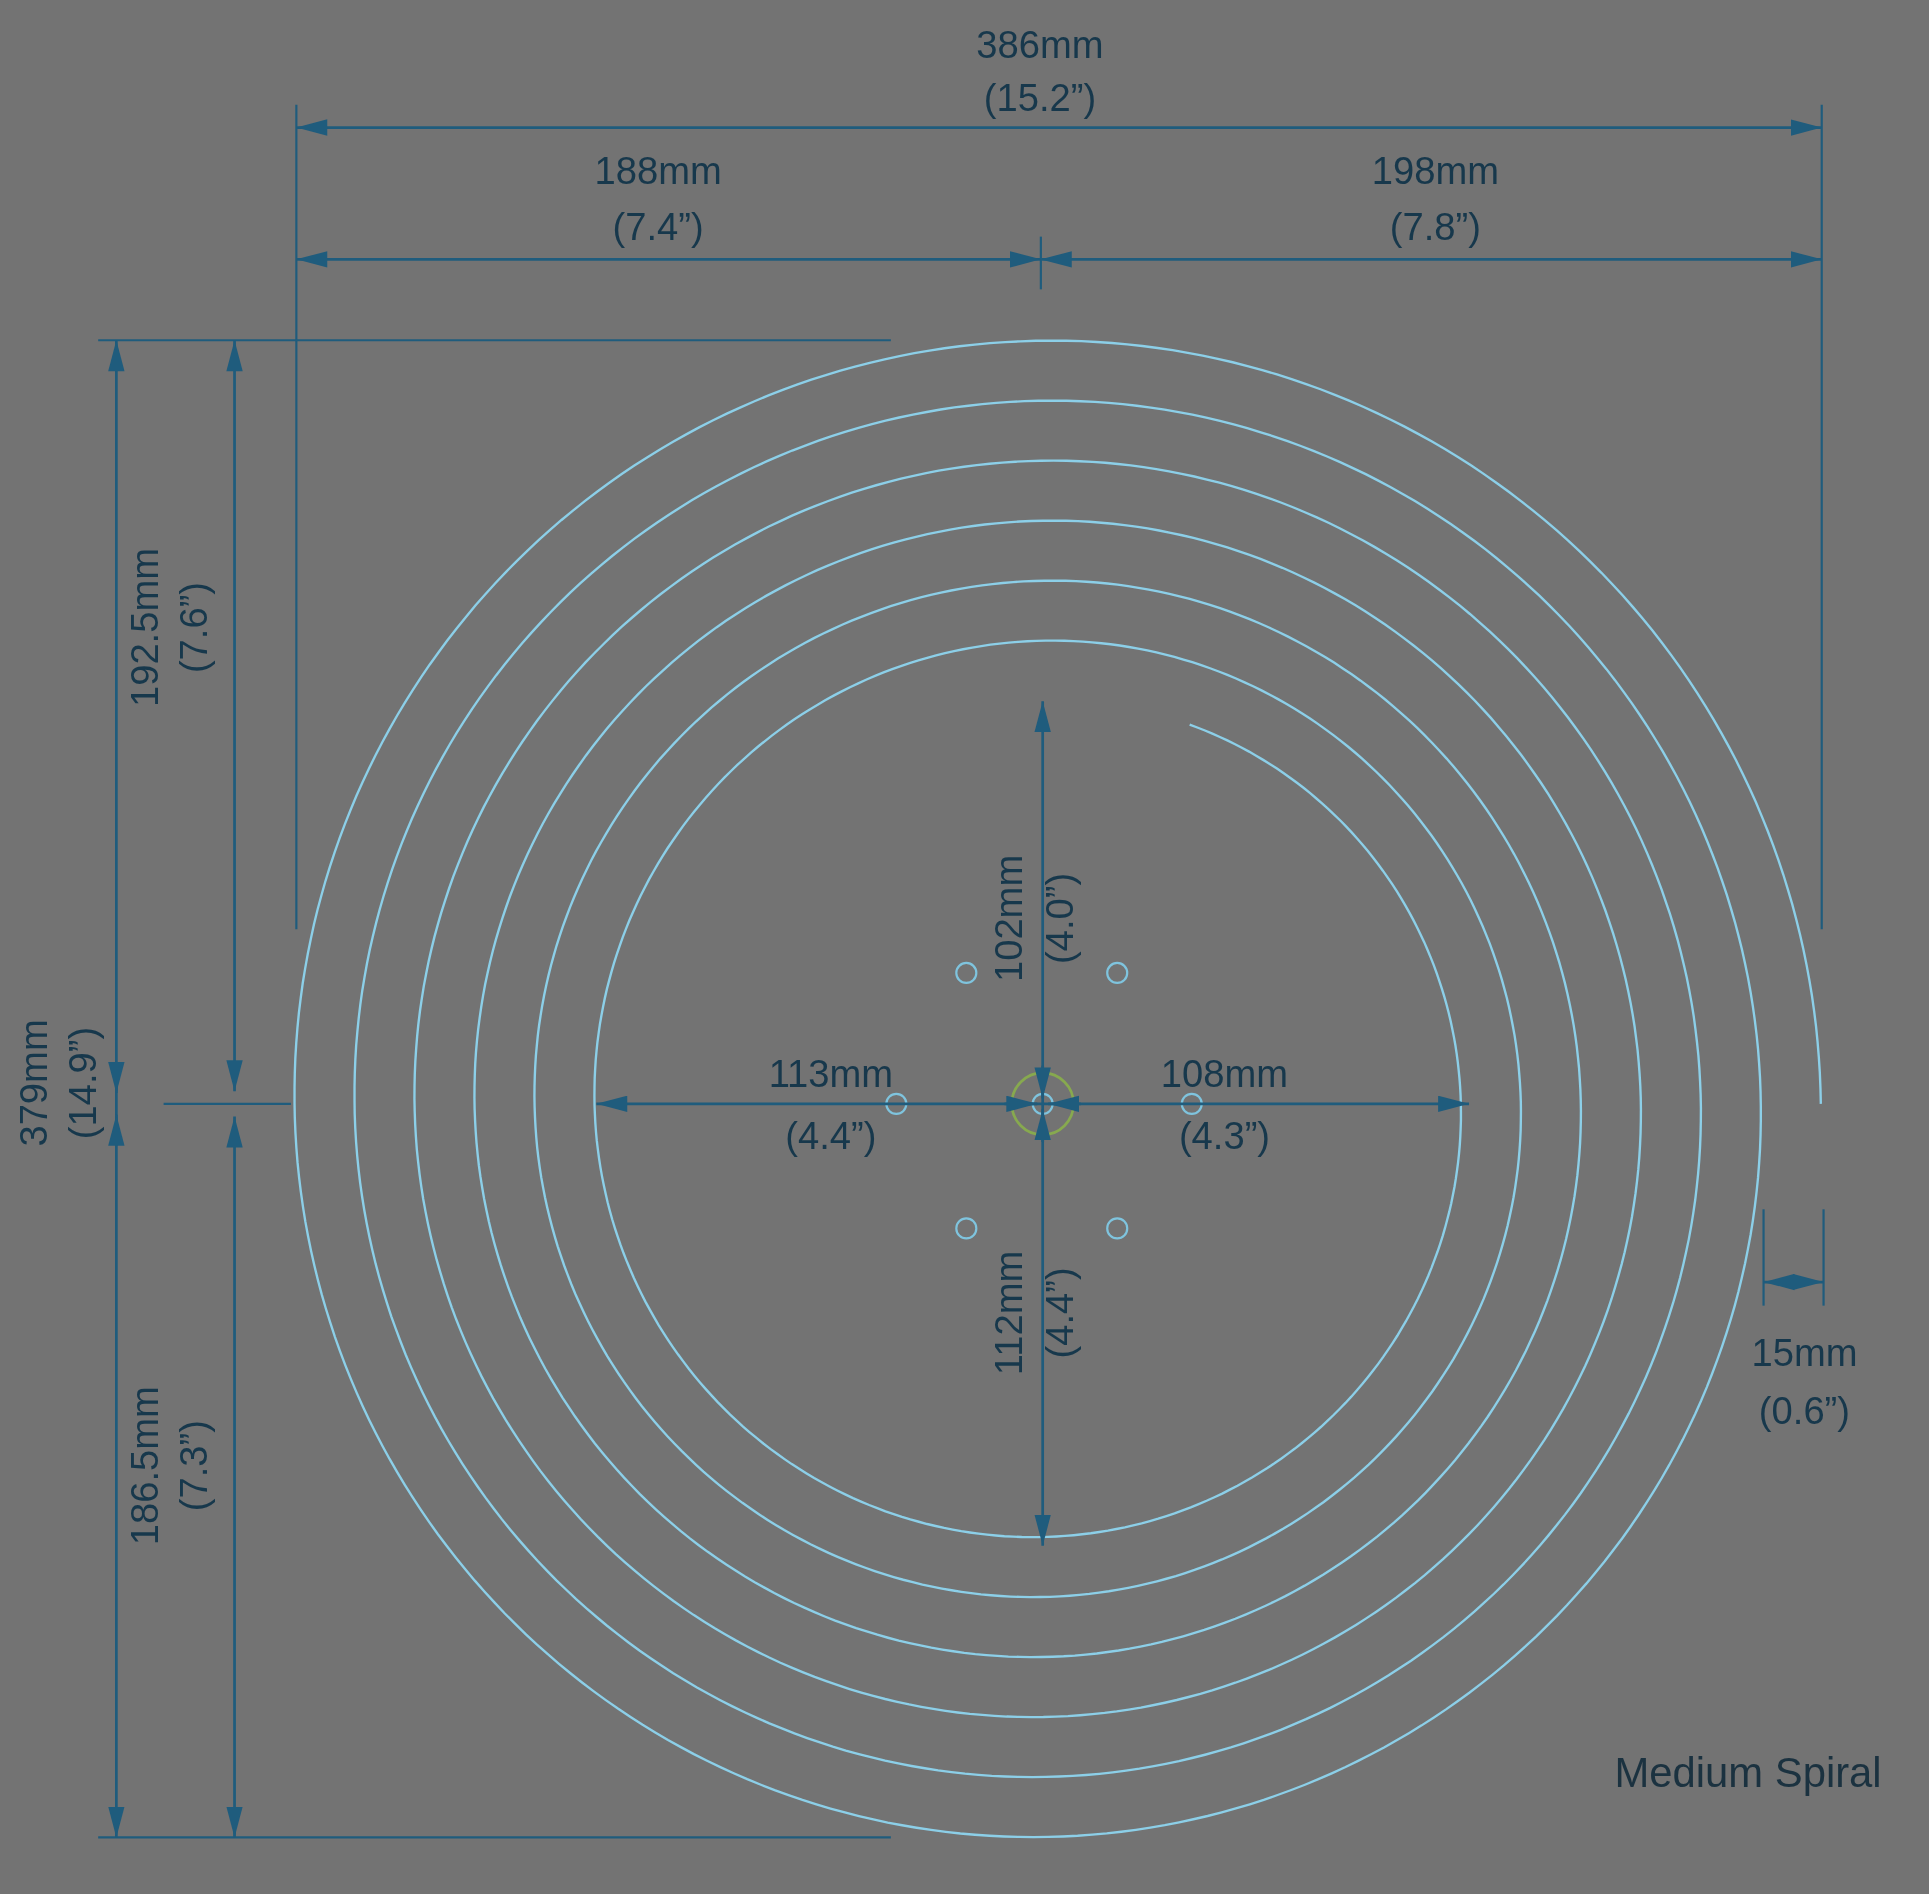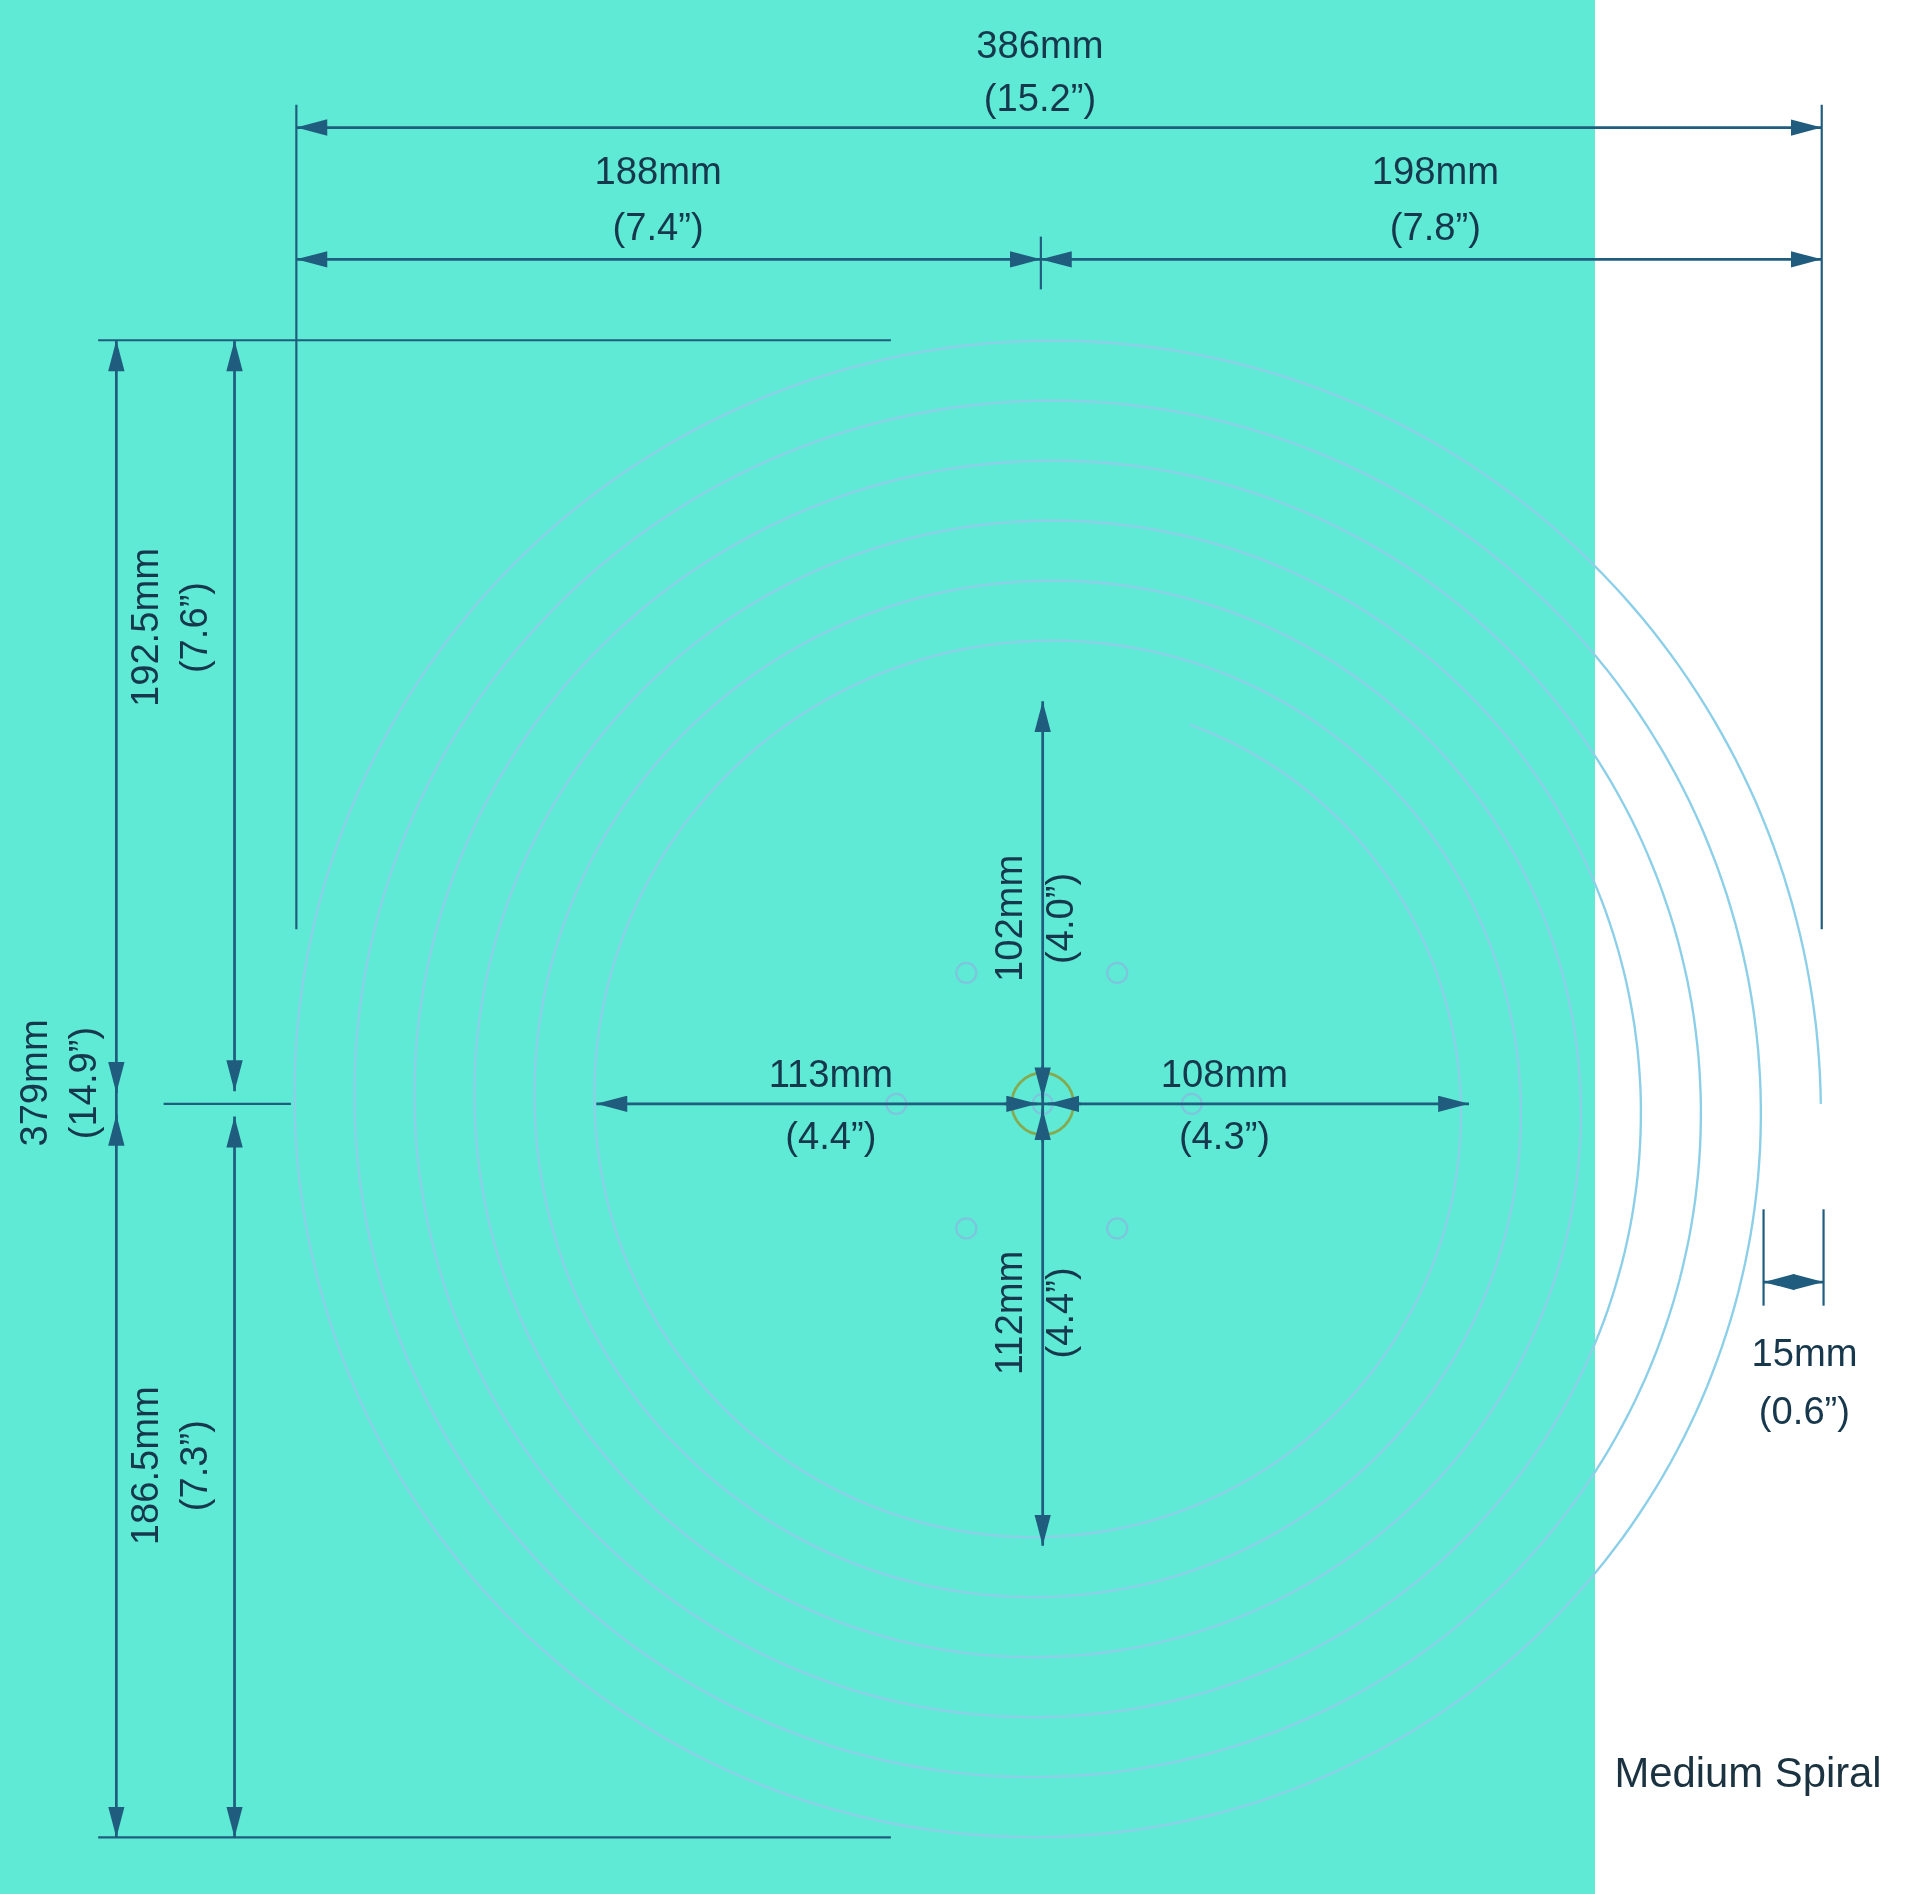--- a/index.html
+++ b/index.html
@@ -1,16 +1,16 @@
 <!DOCTYPE html>
 <html style="font-size:14.5px"><head>
 <meta charset="utf-8">
 <style>
   html,body{margin:0;padding:0;background:#ffffff;}
-  .stage{width:1595px;height:1895px;position:relative;background:#5eead4;}
+  .stage{width:1929px;height:1895px;position:relative;background:#737373;}
   svg{display:block;}
   .dimline{stroke:#1F5C7D;stroke-width:3;fill:none;}
   .extline{stroke:#1F5C7D;stroke-width:2.4;fill:none;}
   .spiral{stroke:#8CCFE8;stroke-width:2.6;fill:none;}
   .hole{stroke:#7FC4DE;stroke-width:2.4;fill:none;}
   .greenring{stroke:#87A94F;stroke-width:3;fill:none;}
   .dimtext{font-family:"Liberation Sans",sans-serif;font-size:42px;fill:#17384C;}
   .titletext{font-family:"Liberation Sans",sans-serif;font-size:46px;fill:#1B3240;}
 </style>
 </head>

